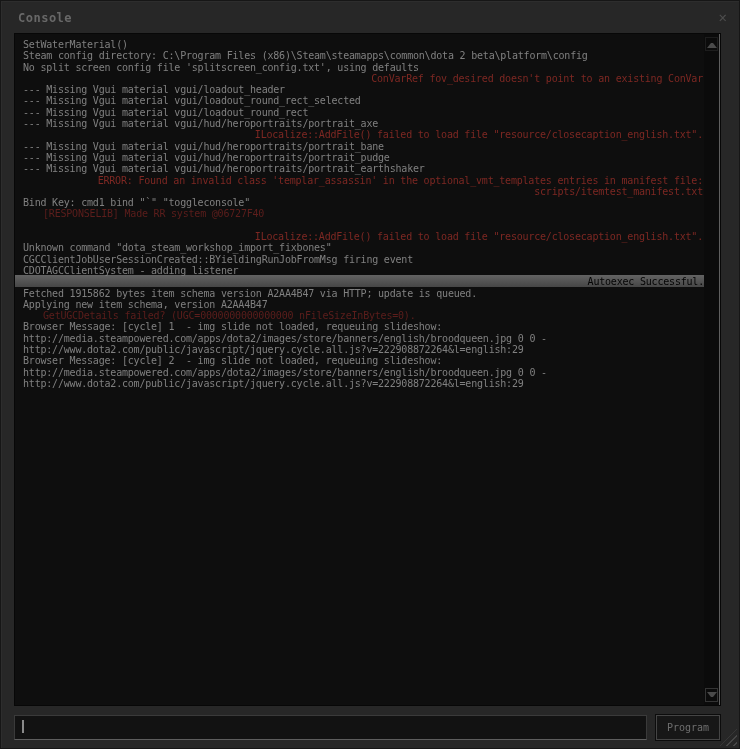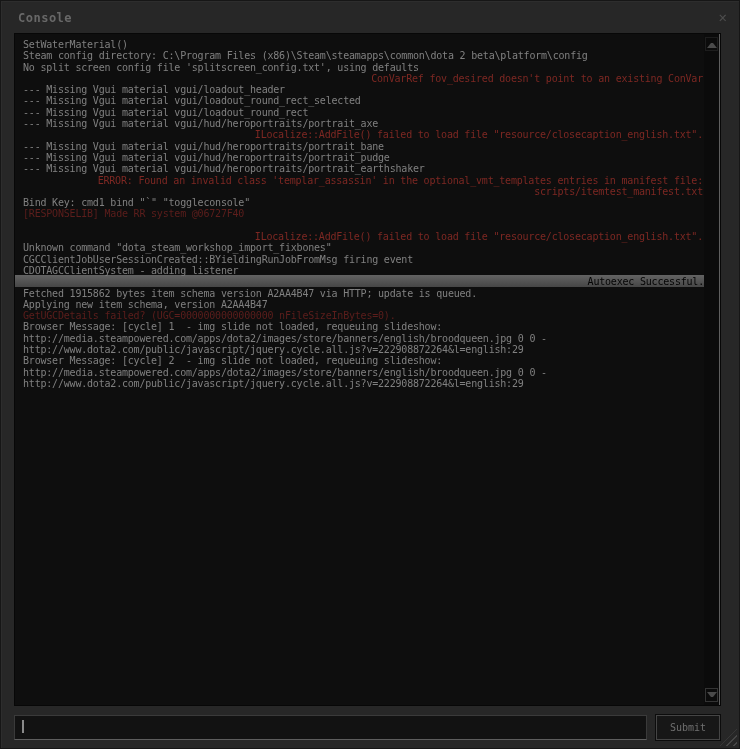--- a/index.html
+++ b/index.html
@@ -29,21 +29,21 @@
     overflow:hidden;
   }
   .lines {
     position:absolute; left:0; top:0; right:16px; bottom:0;
     padding:4px 0 0 7px;
     font-size:10px; line-height:11.3px; letter-spacing:-0.2px;
     color:#808080; white-space:pre;
   }
   .line { height:11.3px; }
   .line.error { color:#7e2823;text-align:right; }
-  .line.error-dim { color:#5d1e1c; }
+  .line.error-dim { color:#5d1e1c;margin-left:20px; }
   .line.highlight {
     background:linear-gradient(180deg,#636363,#464646);
     color:#040404; margin-left:-7px; padding-left:7px; margin-right:-1px;text-align:right;
   }
 
   .scrollbar {
     position:absolute; right:0; top:0; bottom:0; width:16px;
     background:#0b0b0b; border-right:1px solid #5f5f5f;
   }
   .sb-btn {
@@ -110,17 +110,17 @@
       </div>
       <div class="sb-btn down">
         <span class="tri-down"></span>
       </div>
     </div>
   </div>
 
   <input class="cmd" autocomplete="off" value="" style="">
   <span class="caret"></span>
 
-  <button class="submit">Submit</button>
+  <button class="submit">Program</button>
 
   <div class="grip"></div>
 
 </div>
 
 </body></html>

